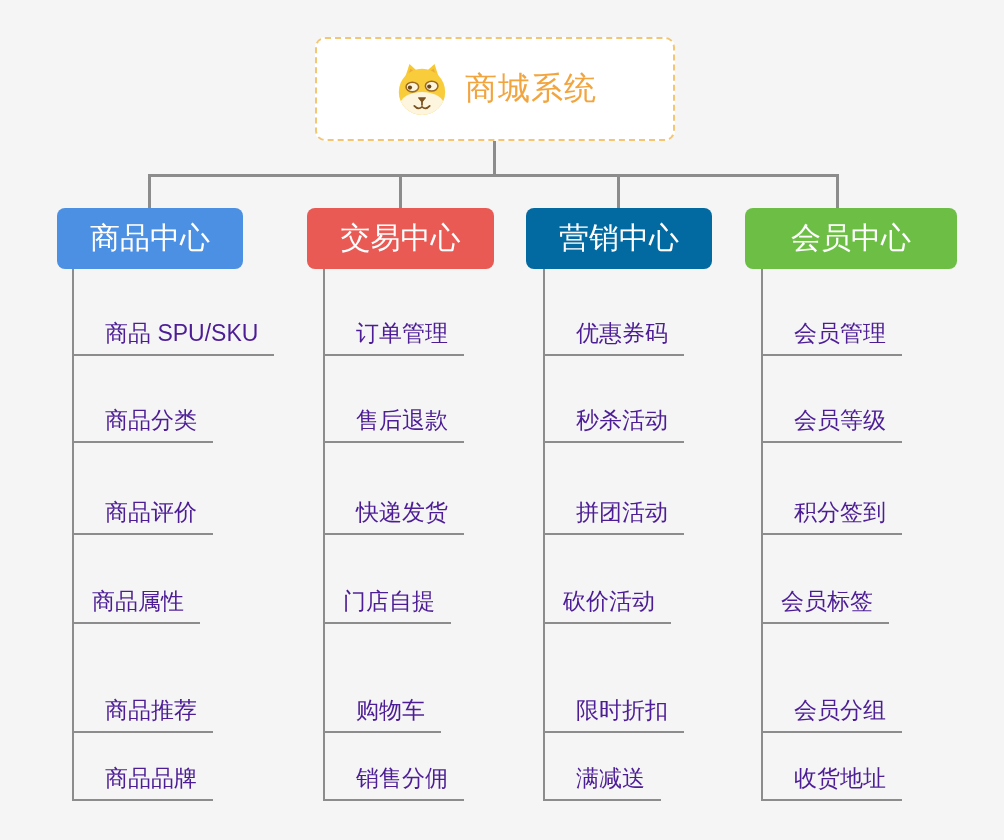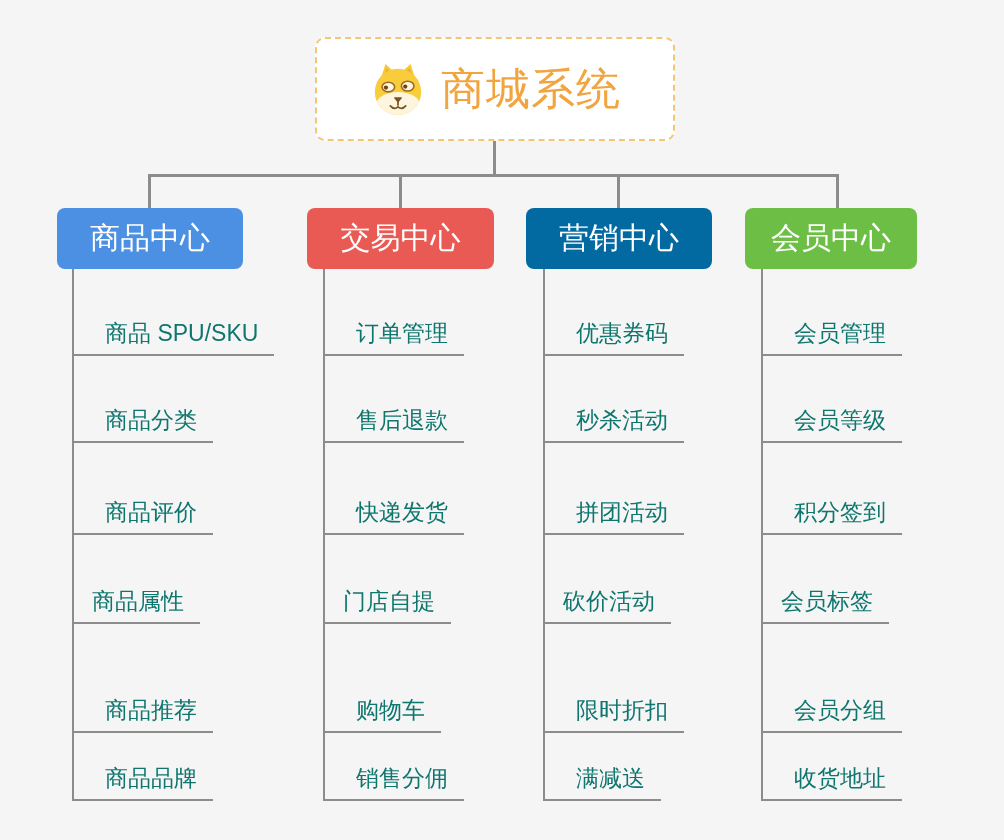--- a/index.html
+++ b/index.html
@@ -20,44 +20,44 @@
   .drop-1 { left: 399px; }
   .drop-2 { left: 617px; }
   .drop-3 { left: 836px; }
 
   
   .root-node {
     position: absolute; left: 315px; top: 37px; width: 360px; height: 104px;
     background: #ffffff; border: 2px dashed #f4c572; border-radius: 10px;
     display: flex; align-items: center; justify-content: center; gap: 14px;
   }
-  .root-title { font-size: 44px; letter-spacing: 1px; white-space: nowrap; }
+  .root-title { font-size: 32px; letter-spacing: 1px; white-space: nowrap; }
   .root-icon { width: 58px; height: 56px; flex: 0 0 auto; }
 
   
   .branch-box {
     position: absolute; top: 208px; height: 61px; border-radius: 8px;
     display: flex; align-items: center; justify-content: center;
     color: #ffffff; font-size: 30px; white-space: nowrap;
   }
   .b0 { left: 57px;  width: 186px; }
   .b1 { left: 307px; width: 187px; }
   .b2 { left: 526px; width: 186px; }
-  .b3 { left: 745px; width: 172px; }
+  .b3 { left: 745px; width: 212px; }
 
   
   .column { position: absolute; top: 269px; width: 0; }
   .c0 { left: 72px; }
   .c1 { left: 323px; }
   .c2 { left: 543px; }
   .c3 { left: 761px; }
   .trunk { position: absolute; left: 0; top: 0; width: 2px; height: 531px; }
   .leaf {
     position: absolute; left: 0; white-space: nowrap;
-    font-size: 23px; line-height: 26px; color: #0f766e;
+    font-size: 23px; line-height: 26px; color: #4c1d95;
     padding: 0 16px 8px 33px;
     border-bottom: 2px solid var(--line, #8c8c8c);
     width: max-content;
   }
   .leaf:nth-child(2) { top: 51px; }
   .leaf:nth-child(3) { top: 138px; }
   .leaf:nth-child(4) { top: 230px; }
   .leaf:nth-child(5) { top: 319px; padding-left: 20px; }
   .leaf:nth-child(6) { top: 409px; margin-top: 19px; }
   .leaf:nth-child(7) { top: 496px; }

